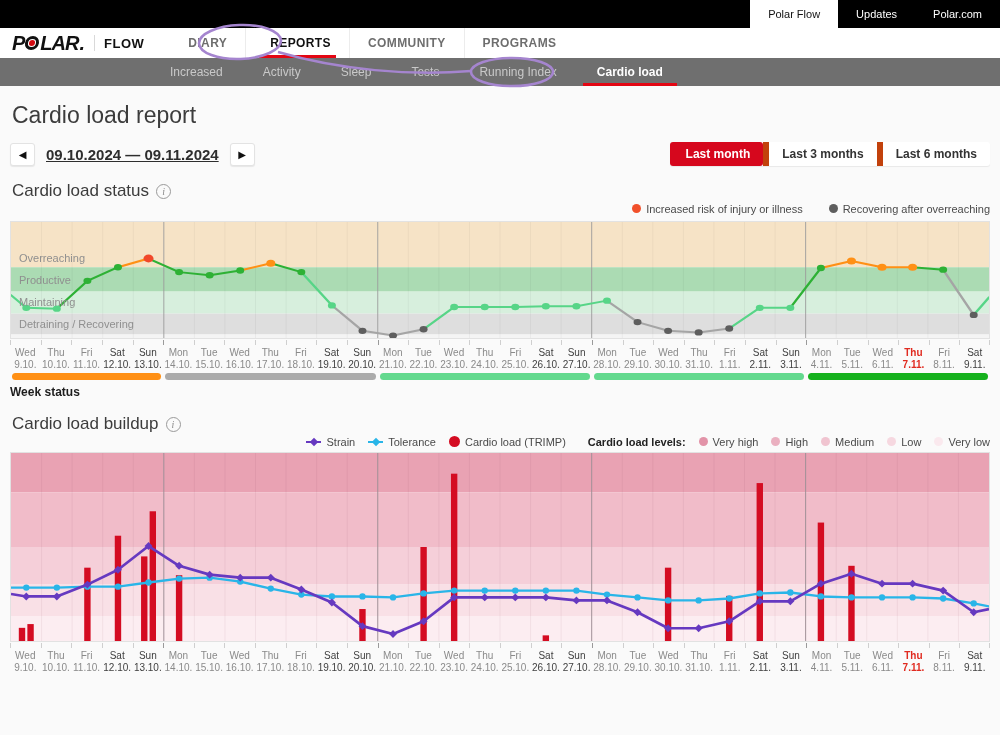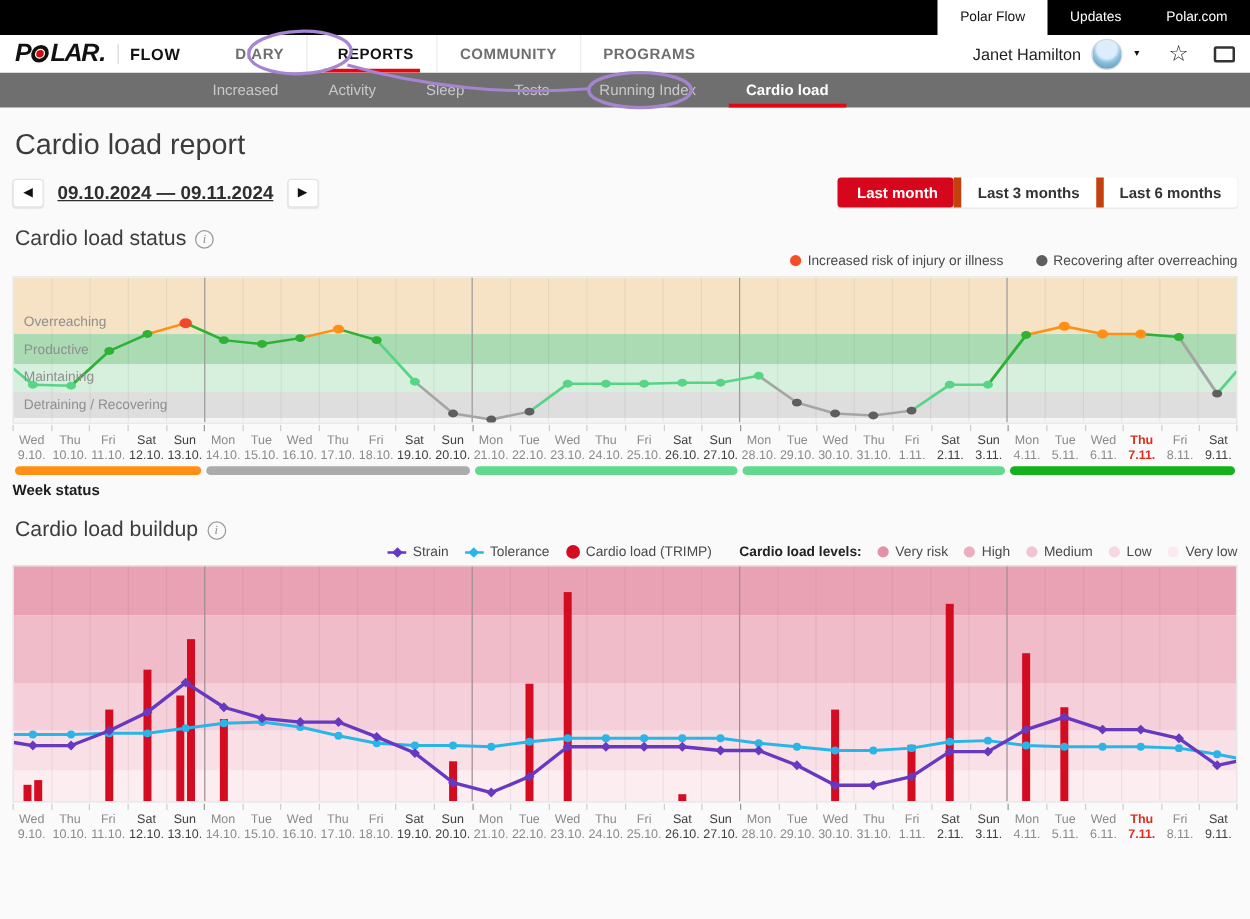--- a/index.html
+++ b/index.html
@@ -101,27 +101,20 @@
     <span class="logo-txt">.</span>
   </div>
   <span class="logo-sep"></span>
   <span class="flow-label">FLOW</span>
   <nav class="main-nav" id="main-nav">
       <div class="nav-item">DIARY</div>
       <div class="nav-item active">REPORTS</div>
       <div class="nav-item">COMMUNITY</div>
       <div class="nav-item">PROGRAMS</div>
     </nav>
-  <div class="user-area">
-    <span class="user-name">Janet Hamilton</span>
-    <span class="avatar"></span>
-    <span class="caret">▼</span>
-    <span class="star-icon">☆</span>
-    <span class="chat-icon"></span>
-  </div>
 </div>
 
 <div class="subnav" id="subnav">
     <div class="subnav-item">Increased</div>
     <div class="subnav-item">Activity</div>
     <div class="subnav-item">Sleep</div>
     <div class="subnav-item">Tests</div>
     <div class="subnav-item">Running Index</div>
     <div class="subnav-item active">Cardio load</div>
   </div>
@@ -460,21 +453,21 @@
         </span>
         <span>Tolerance</span>
       </span>
       <span class="legend-item">
         <span class="ldot big" style="background: rgb(212, 12, 34);"></span>
         <span>Cardio load (TRIMP)</span>
       </span>
       <span class="levels-label">Cardio load levels:</span>
       <span class="legend-item">
         <span class="ldot" style="background: rgb(226, 147, 168);"></span>
-        <span>Very risk</span>
+        <span>Very high</span>
       </span>
       <span class="legend-item">
         <span class="ldot" style="background: rgb(234, 176, 192);"></span>
         <span>High</span>
       </span>
       <span class="legend-item">
         <span class="ldot" style="background: rgb(240, 196, 208);"></span>
         <span>Medium</span>
       </span>
       <span class="legend-item">

